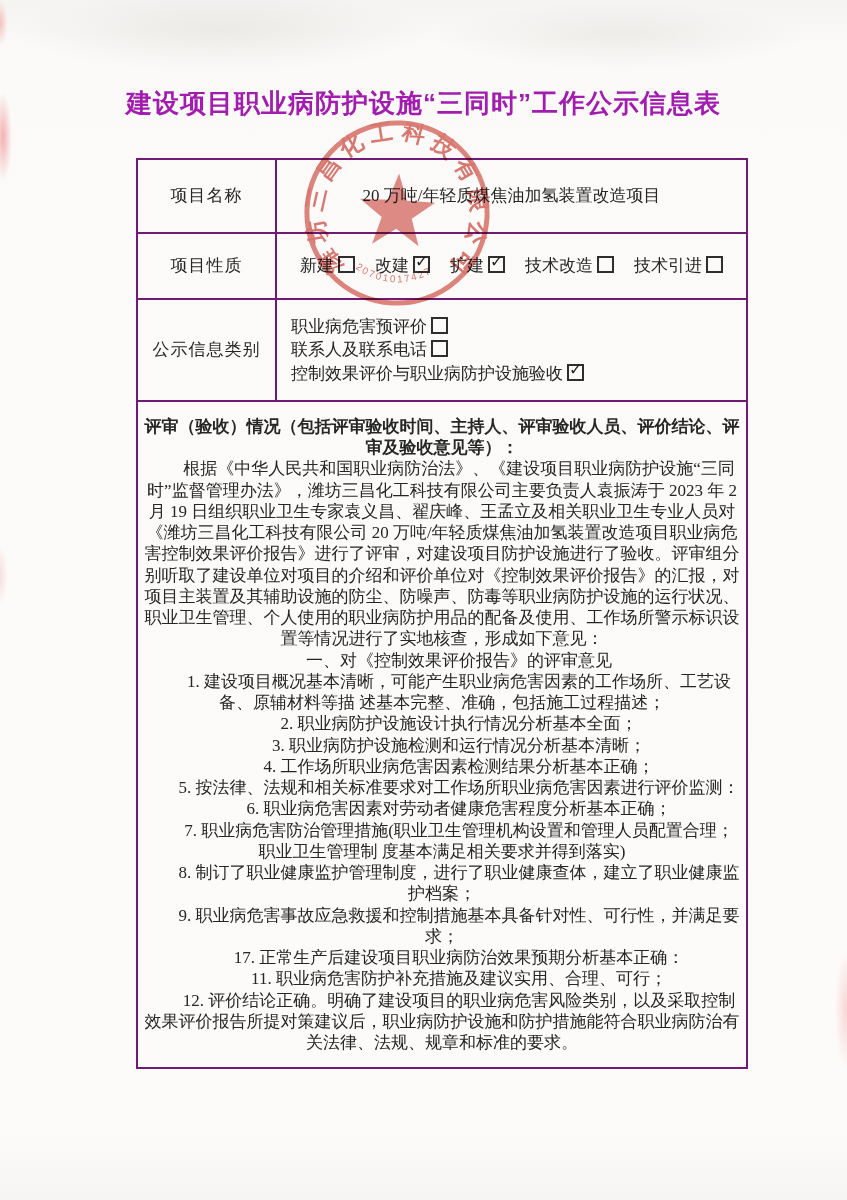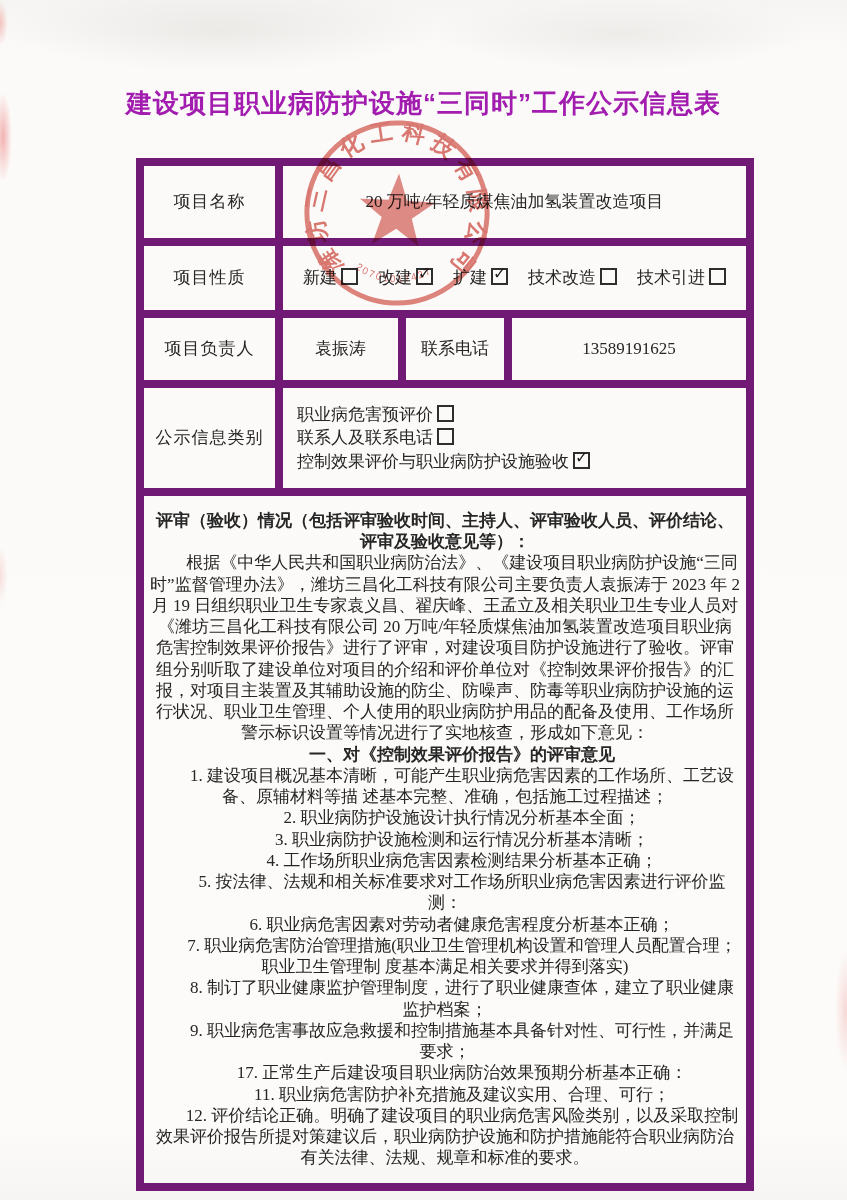--- a/index.html
+++ b/index.html
@@ -23,21 +23,21 @@
     text-align:center;
     font-family:"Liberation Sans","DejaVu Sans",sans-serif;
     font-size:26px;font-weight:700;letter-spacing:1px;color:#a21caf;
   }
 
   table.form{
     position:absolute;left:136px;top:158px;width:610px;
     border-collapse:collapse;table-layout:fixed;
   }
   table.form td{
-    border:8px solid #701a75;
+    border:2px solid #701a75;
     font-size:17px;line-height:1.25;
     padding:14px 6px;vertical-align:middle;
     text-align:center;
   }
   td.label-cell{letter-spacing:1px;}
   tr.r1 td{height:44px;}
   tr.r2 td{height:39px;}
   tr.r3 td{height:36px;}
   tr.r4 td{height:34px;}
   tr.r5 td{height:66px;}
@@ -58,21 +58,21 @@
   .pub-list{text-align:left;padding-left:8px;}
   .pub-list div{margin:2px 0;}
 
   td.review-cell{
     text-align:left;vertical-align:top;
     padding:7px 10px 10px 11px;
     font-size:16.5px;line-height:21.5px;
   }
   .rv-head{font-weight:700;}
   .indent{text-indent:2em;}
-  .rv-sec{font-weight:700;text-indent:2em;}
+  .rv-sec{font-weight:400;text-indent:2em;}
 
   
   .stamp{
     position:absolute;left:298px;top:114px;width:198px;height:198px;
     opacity:.8;mix-blend-mode:multiply;pointer-events:none;
     transform:rotate(3deg);
   }
 </style>
 </head>
 <body>
@@ -105,26 +105,20 @@
       <div class="nature-row">
         <span class="opt"><span>新建</span><span class="box"></span></span>
         <span class="opt"><span>改建</span><span class="box checked"></span></span>
         <span class="opt"><span>扩建</span><span class="box checked"></span></span>
         <span class="opt"><span>技术改造</span><span class="box"></span></span>
         <span class="opt"><span>技术引进</span><span class="box"></span></span>
       </div>
     </td>
   </tr>
 
-  <tr class="r4">
-    <td class="label-cell">项目负责人</td>
-    <td>袁振涛</td>
-    <td>联系电话</td>
-    <td>13589191625</td>
-  </tr>
 
   <tr class="r5">
     <td class="label-cell">公示信息类别</td>
     <td colspan="3">
       <div class="pub-list">
         <div><span>职业病危害预评价</span><span class="box"></span></div>
         <div><span>联系人及联系电话</span><span class="box"></span></div>
         <div><span>控制效果评价与职业病防护设施验收</span><span class="box checked"></span></div>
       </div>
     </td>

